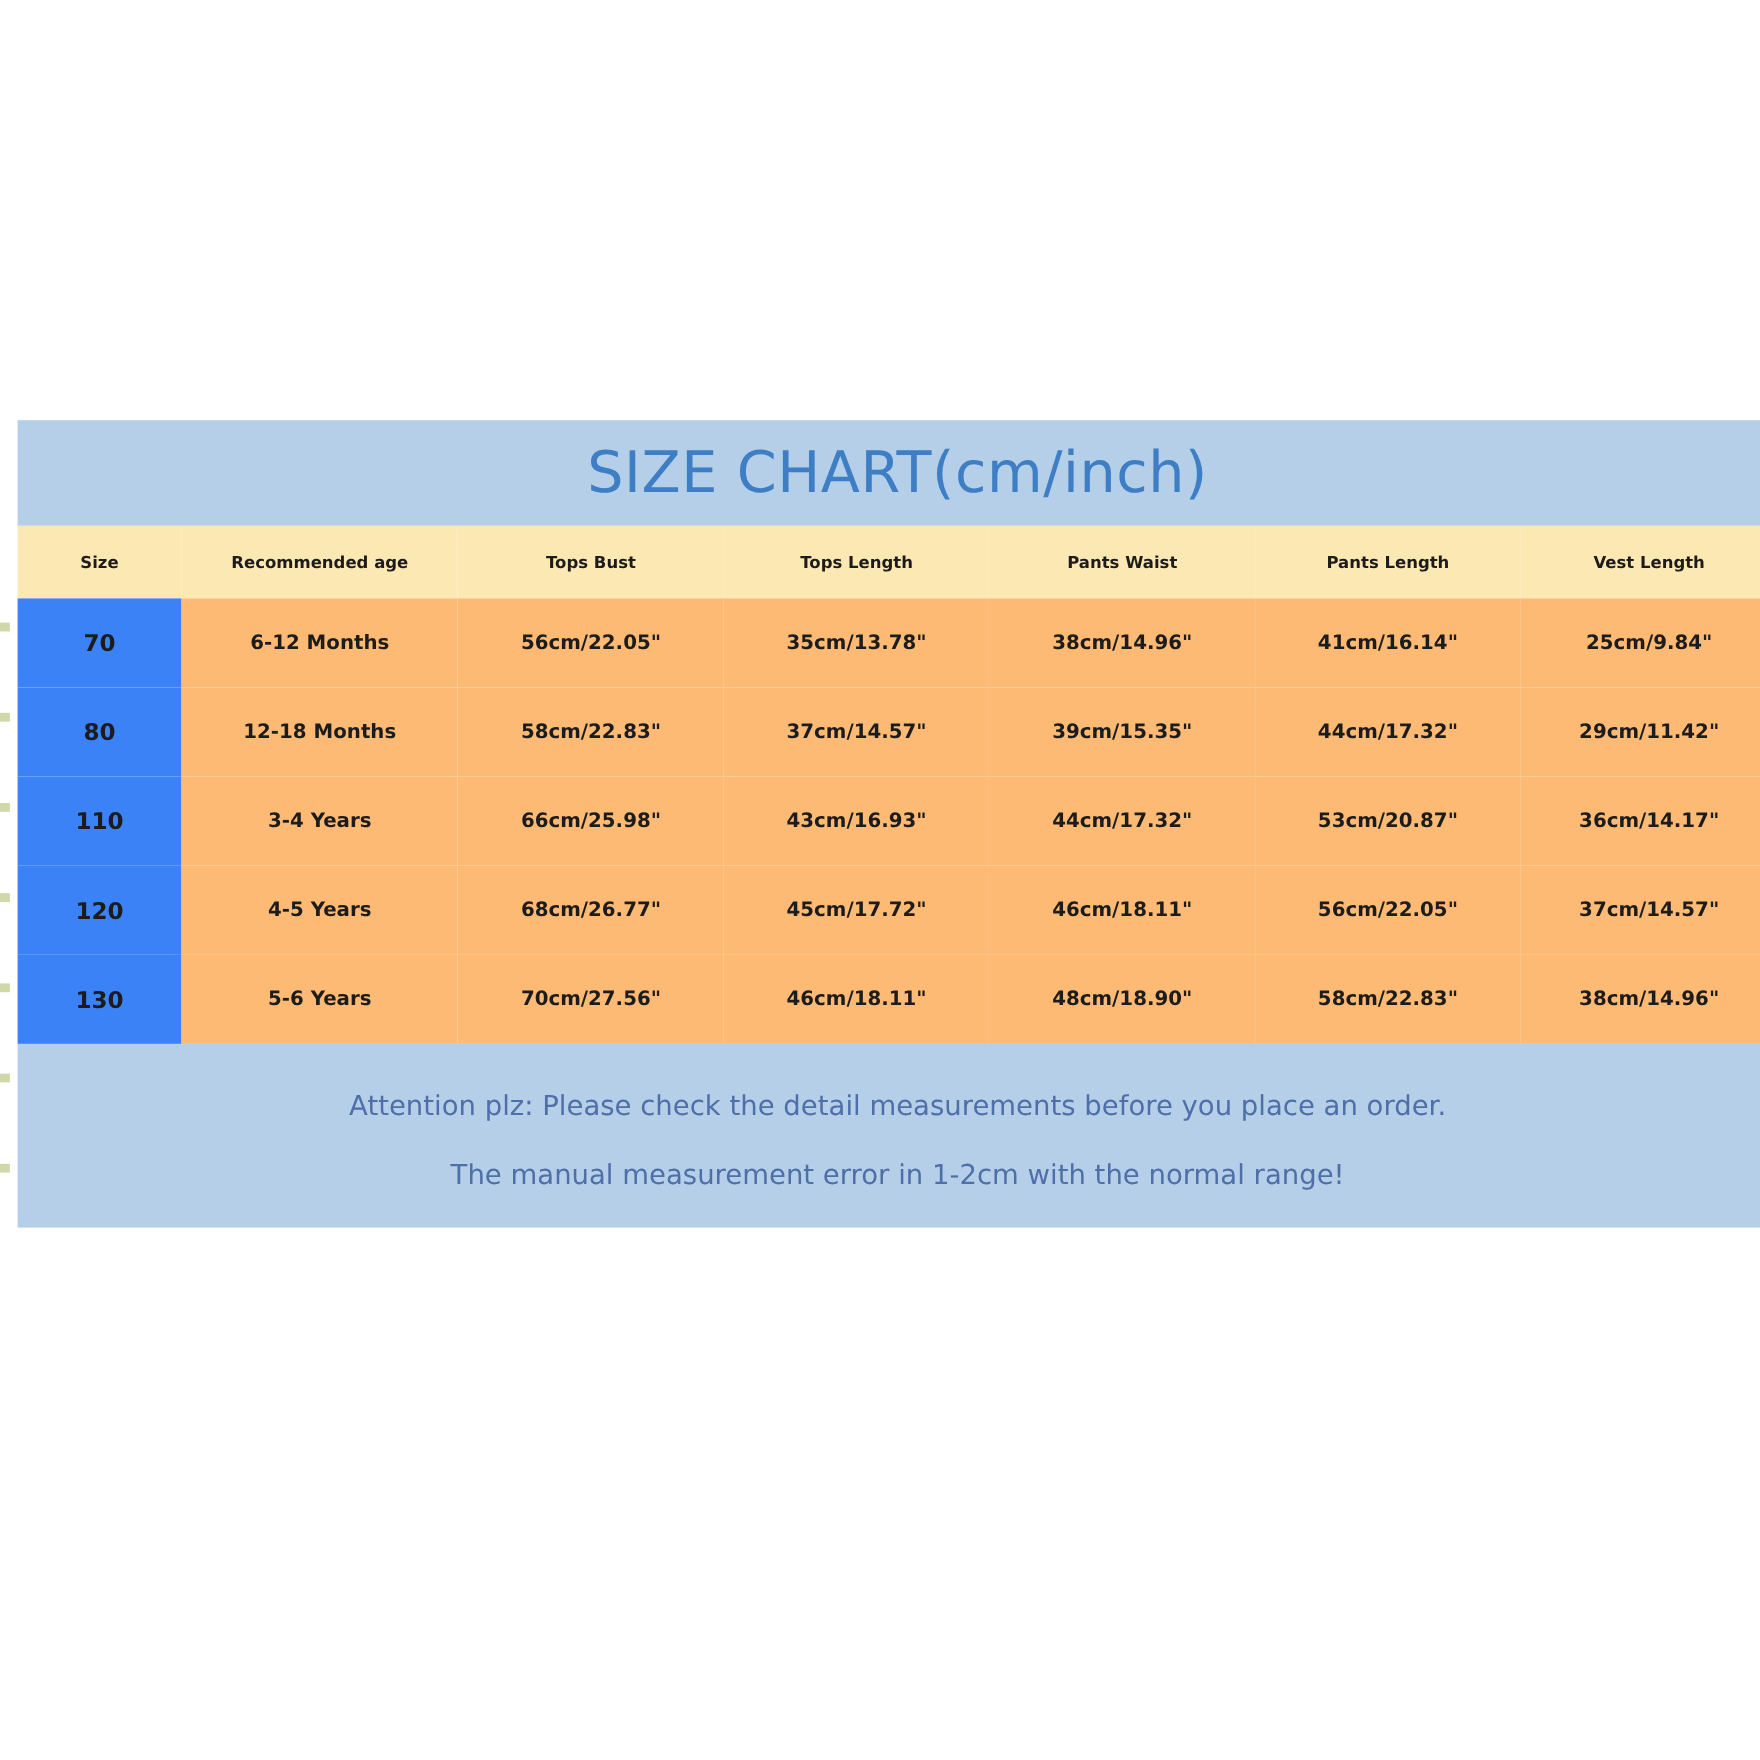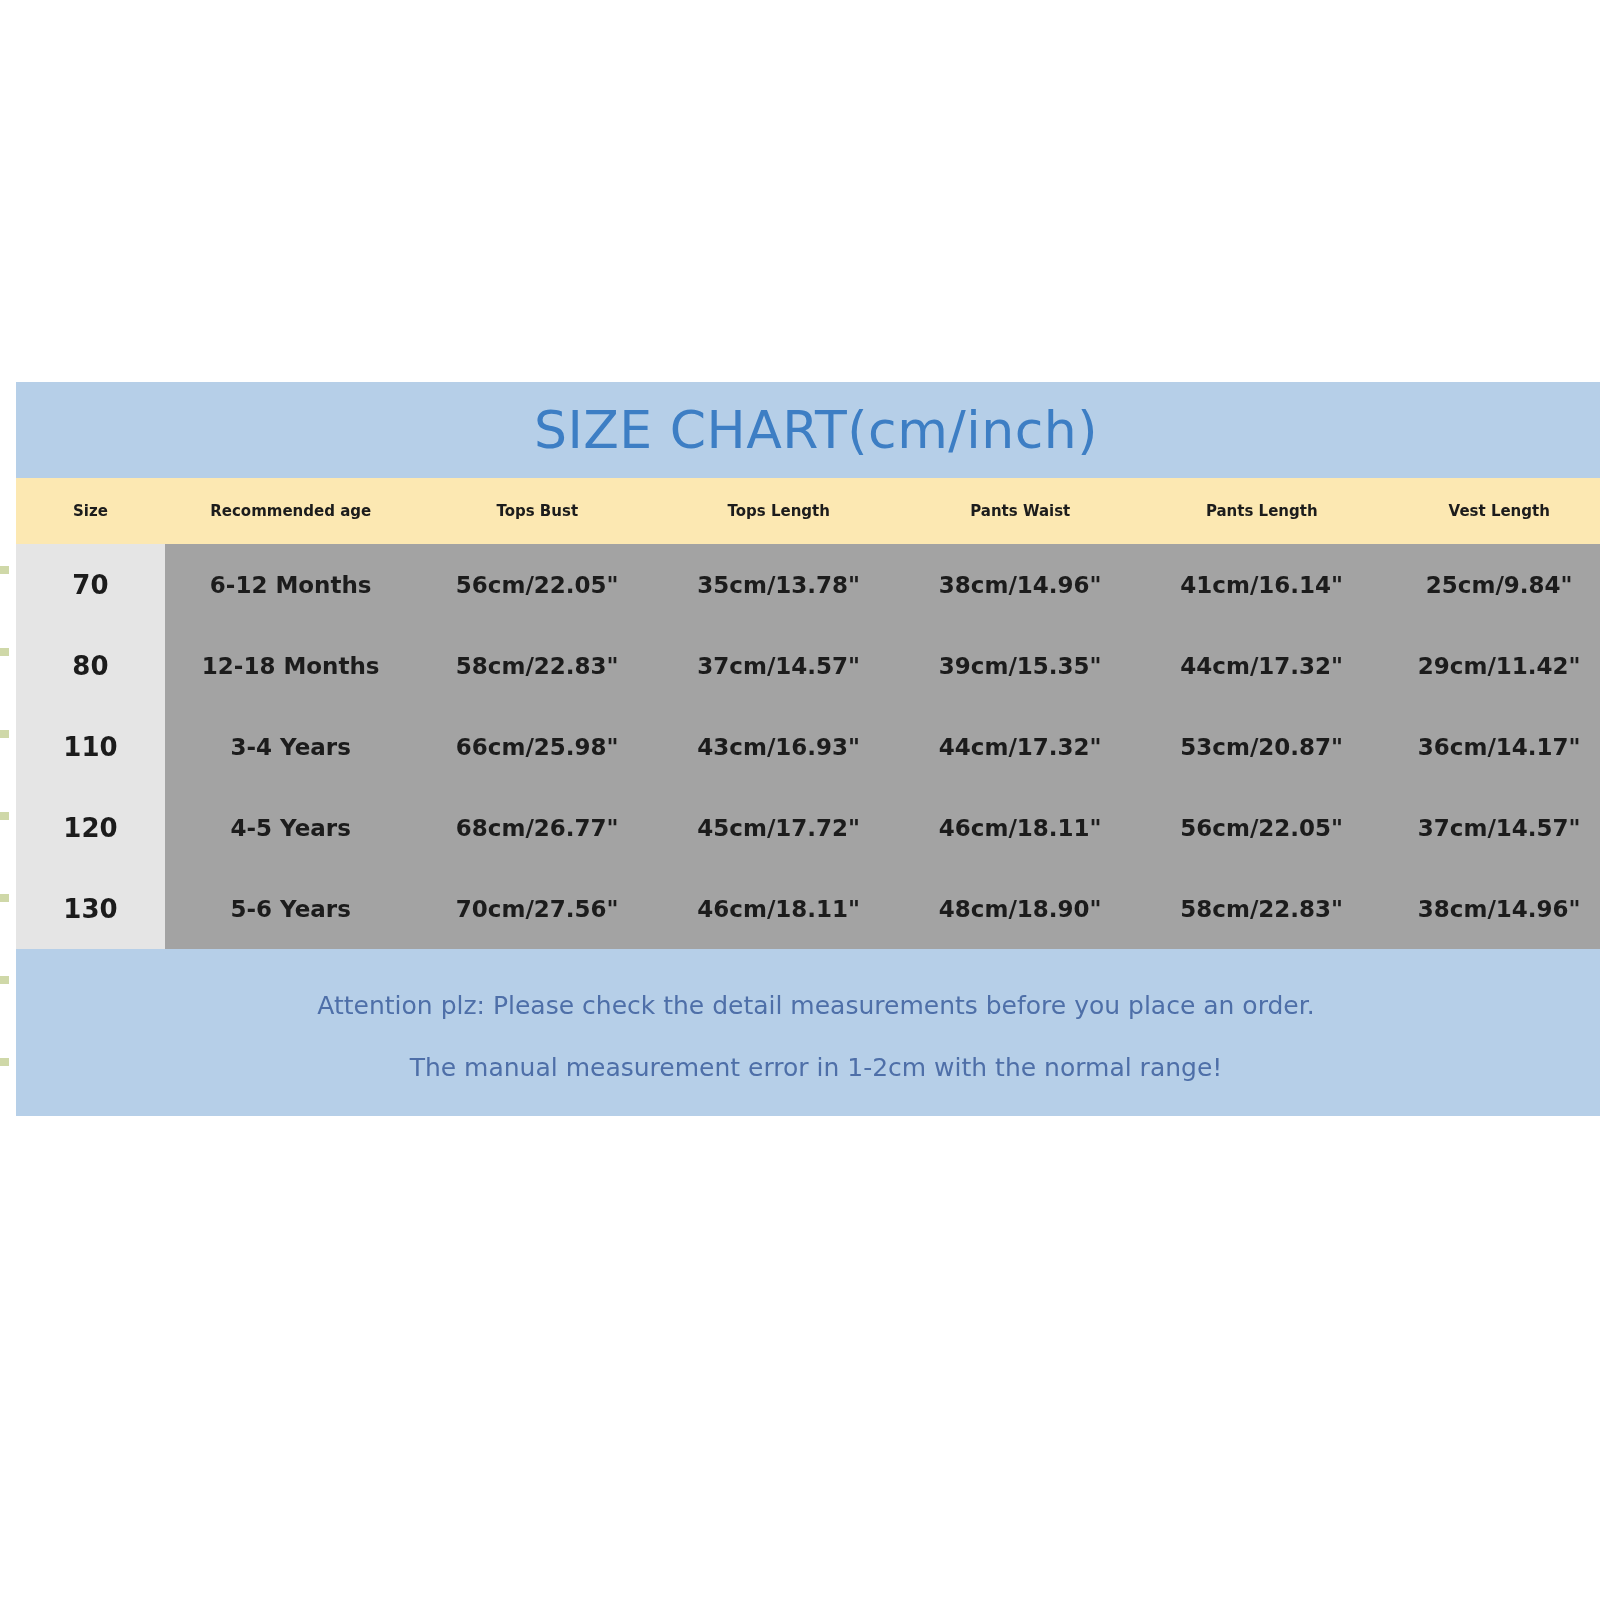--- a/index.html
+++ b/index.html
@@ -52,32 +52,32 @@
     background: #fce8b2;
     height: 66px;
     color: #1c1c1c;
     font-size: 15px;
     font-weight: bold;
     text-align: center;
     vertical-align: middle;
     font-family: "DejaVu Sans", sans-serif;
   }
   .body-row td {
-    background: #a3a3a3;
+    background: #fdba74;
     height: 81px;
     color: #1c1c1c;
-    font-size: 23px;
+    font-size: 18px;
     font-weight: bold;
     text-align: center;
     vertical-align: middle;
     font-family: "DejaVu Sans", sans-serif;
   }
   .body-row td.size-cell {
-    background: #e5e5e5;
-    font-size: 26px;
+    background: #3b82f6;
+    font-size: 21px;
   }
   col.c-size { width: 148px; }
   col.c-age { width: 250px; }
   col.c-std { width: 240px; }
   col.c-last { width: 232px; }
   .footer-bar {
     background: #b6cfe8;
     padding: 18px 0 24px 0;
     text-align: center;
   }

